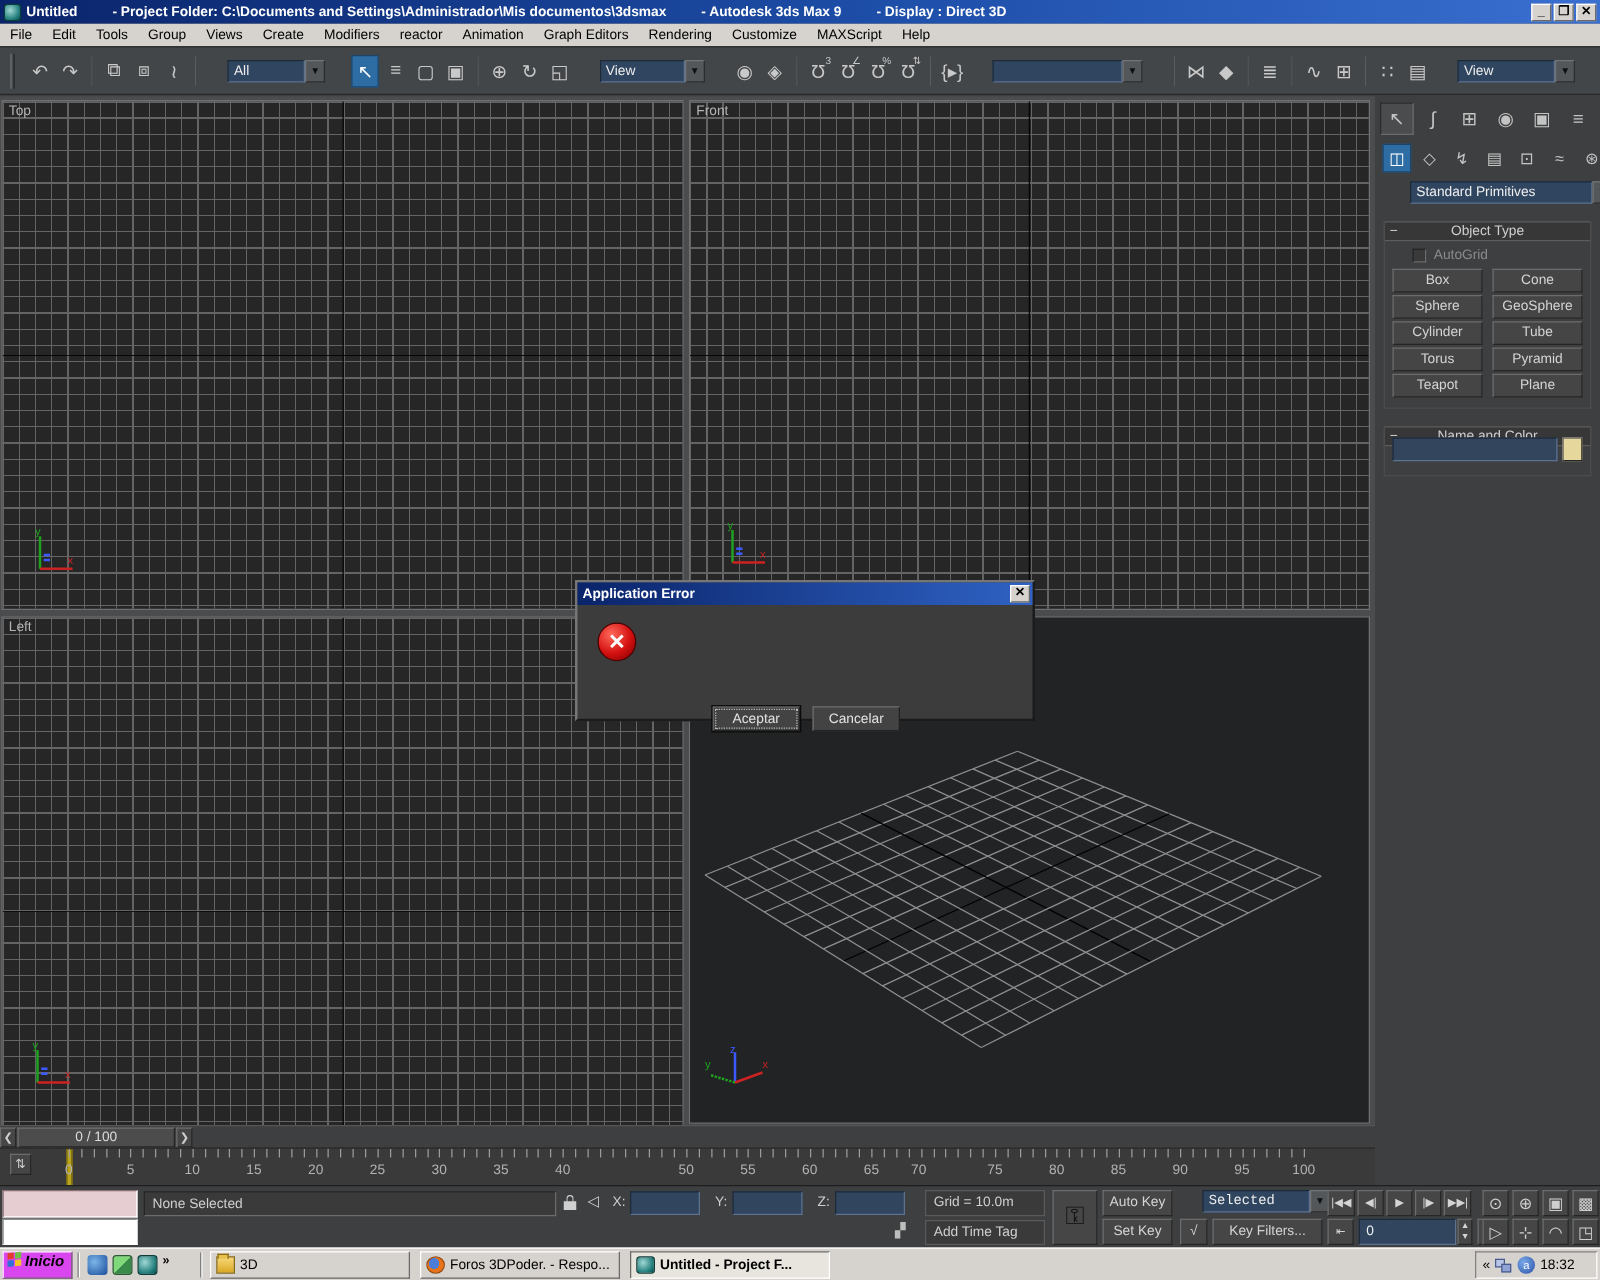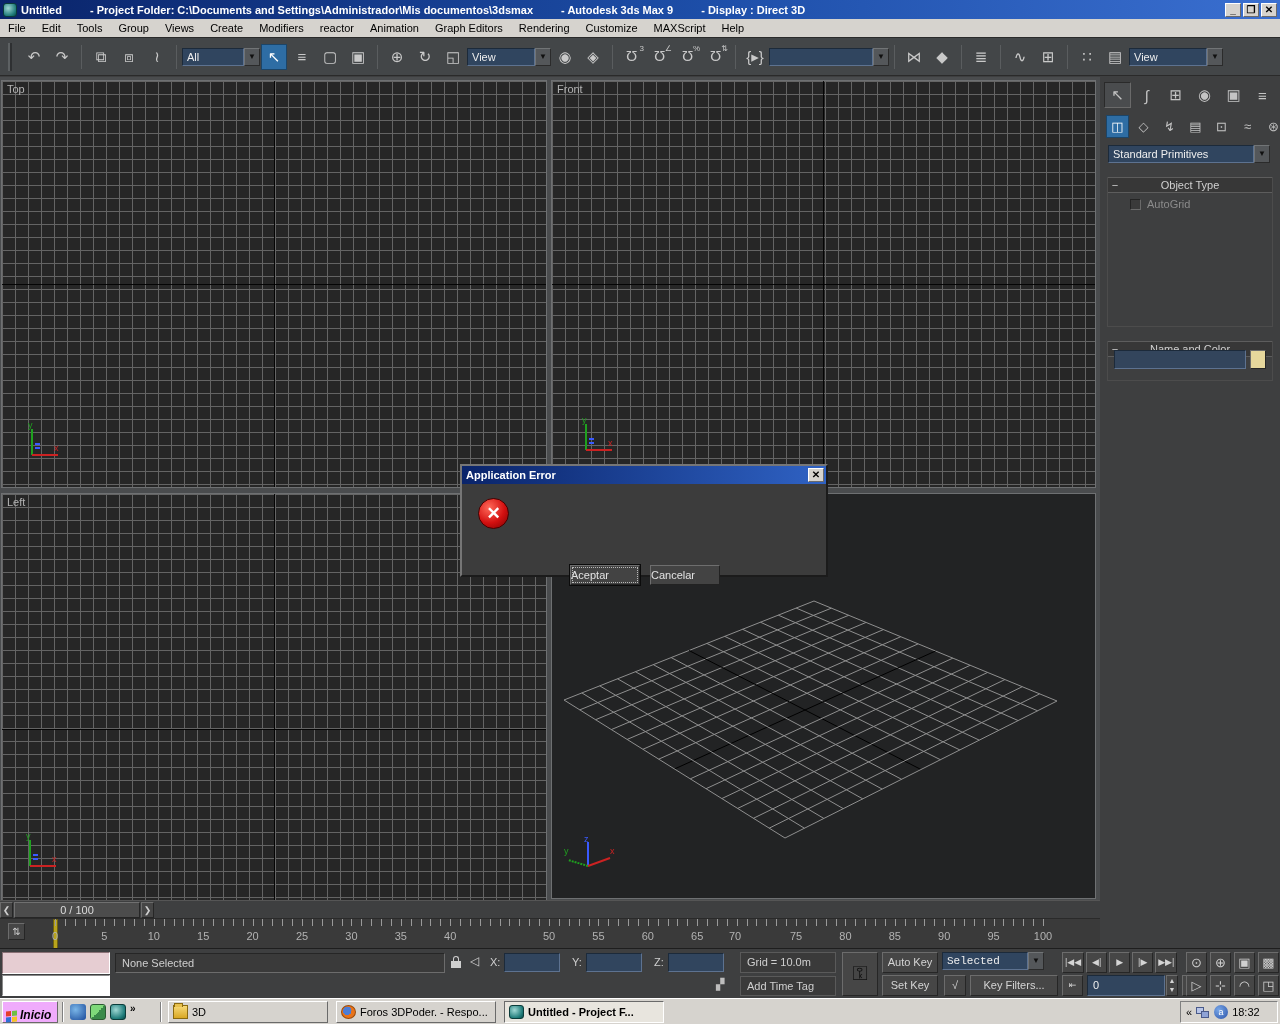--- a/index.html
+++ b/index.html
@@ -29,21 +29,21 @@
     background:#434648; border-top:1px solid #2a2a2a; border-bottom:1px solid #2a2a2a;
     display:flex; align-items:center; padding-left:8px; overflow:hidden; }
   #toolbar .grip { width:3px; height:28px; border-left:2px solid #5d6163;
     border-right:2px solid #2e3032; margin-right:8px; }
   .tbtn { width:26px; height:26px; display:flex; align-items:center; justify-content:center;
     color:#c9c9c9; font-size:15px; margin:0 1px; position:relative; }
   .tbtn.active { background:#2e6da4; color:#fff; border:1px solid #1c4568; }
   .tbtn .flip { display:inline-block; transform:rotate(180deg); }
   .tbtn .badge { position:absolute; top:0; right:1px; font-size:8px; color:#c9c9c9; }
   .tsep { width:1px; height:24px; background:#2a2a2a; border-right:1px solid #5a5d5f; margin:0 5px; }
-  .tdrop { height:18px; display:flex; margin:0 0; }
+  .tdrop { height:18px; display:flex; margin:0 20px; }
   .tdrop .field { background:#30455f; color:#eee; border:1px solid;
     border-color:#1c2a3a #5d7290 #5d7290 #1c2a3a; padding:2px 4px; overflow:hidden; white-space:nowrap; }
   .tdrop .arrow { width:16px; background:#54575a; color:#101010; border:1px solid;
     border-color:#717476 #2b2b2b #2b2b2b #717476; font-size:8px; line-height:15px; text-align:center; }
 
   
   #workspace { position:absolute; left:0; top:77px; width:1100px; height:823px; background:#4a4c4e; }
   .viewport { position:absolute; border:1px solid #6e7072; overflow:hidden; }
   .ortho { background-color:#262626;
     background-image:
@@ -67,21 +67,21 @@
     border:1px solid; border-color:#fff #6a6a6a #6a6a6a #fff; color:#000; font-size:10px;
     line-height:12px; text-align:center; font-weight:bold; }
   #dialog-body { position:relative; height:91px; color:#dedede; }
   #err-icon { position:absolute; left:16px; top:14px; width:31px; height:31px; border-radius:50%;
     background:radial-gradient(circle at 35% 30%, #ff6a5a, #d31010 55%, #7a0000);
     border:1px solid #4a0000; display:flex; align-items:center; justify-content:center;
     color:#fff; font-weight:bold; font-size:17px; }
   #err-lines { position:absolute; left:62px; top:9px; line-height:13px; }
   .dlg-btn { position:absolute; top:81px; width:70px; height:20px; background:#434343;
     color:#e2e2e2; border:1px solid; border-color:#6e6e6e #222 #222 #6e6e6e;
-    line-height:18px; }
+    text-align:center; line-height:18px; }
   #btn-aceptar { left:108px; outline:1px solid #0b0b0b; }
   #btn-aceptar::after { content:""; position:absolute; inset:1px; border:1px dotted #b9b9b9; }
   #btn-cancelar { left:188px; }
 
   
   #cmdpanel { position:absolute; left:1100px; top:77px; width:180px; height:871px; background:#3e3f40; }
   #cp-tabs { position:absolute; left:4px; top:5px; display:flex; gap:2px; }
   .cp-tab { width:27px; height:26px; display:flex; align-items:center; justify-content:center;
     color:#c4c4c4; font-size:15px; }
   .cp-tab.active { background:#4a4c4e; border:1px solid; border-color:#2a2a2a #6a6a6a #6a6a6a #2a2a2a; }
@@ -170,22 +170,22 @@
   #frame-spin { position:absolute; left:1166px; top:26px; width:12px; height:21px; font-size:7px; line-height:9px; }
   #time-config { position:absolute; left:1182px; top:26px; width:21px; height:21px; line-height:19px; }
   #nav-row1 { position:absolute; left:1186px; top:3px; display:flex; gap:3px; }
   #nav-row2 { position:absolute; left:1186px; top:26px; display:flex; gap:3px; }
   .nav-btn { width:21px; height:21px; color:#cfcfcf; font-size:13px; display:flex;
     align-items:center; justify-content:center; }
 
   
   #taskbar { position:absolute; left:0; top:998px; width:1280px; height:26px; background:#d6d3ce;
     border-top:1px solid #fff; color:#000; }
-  #start-btn { position:absolute; left:2px; top:2px; width:56px; height:22px; background:#f0abfc;
-    border:1px solid; border-color:#fff #6a6a6a #6a6a6a #fff; display:flex; align-items:flex-end;
+  #start-btn { position:absolute; left:2px; top:2px; width:56px; height:22px; background:#d946ef;
+    border:1px solid; border-color:#fff #6a6a6a #6a6a6a #fff; display:flex; align-items:flex-start;
     font-weight:bold; font-style:italic; font-size:12px; gap:3px; padding-left:3px; }
   #winflag { width:11px; height:11px; display:grid; grid-template-columns:5px 5px; grid-auto-rows:5px; gap:1px; transform:skewY(-6deg); }
   #winflag i:nth-child(1){background:#e33e2b;} #winflag i:nth-child(2){background:#6fbf44;}
   #winflag i:nth-child(3){background:#2f6fd6;} #winflag i:nth-child(4){background:#f5c326;}
   .tb-sep { position:absolute; top:3px; width:2px; height:20px; border-left:1px solid #808080; border-right:1px solid #fff; }
   .ql-icon { position:absolute; top:5px; width:16px; height:16px; border-radius:3px; }
   #ql-chevron { position:absolute; left:130px; top:4px; font-size:10px; font-weight:bold; }
   .task-btn { position:absolute; top:2px; height:22px; width:160px; background:#d6d3ce;
     border:1px solid; border-color:#fff #6a6a6a #6a6a6a #fff; display:flex; align-items:center;
     gap:4px; padding:0 4px; white-space:nowrap; overflow:hidden; }
@@ -461,20 +461,32 @@
   </div>
   <div class="rollout" style="top:100px;">
     <span class="minus">−</span>
     <span class="rtitle">Object Type</span>
   </div>
   <div id="rollout-body-ot"></div>
   <div id="autogrid-row">
     <div id="autogrid-check"></div>
     <span id="autogrid-label">AutoGrid</span>
   </div>
+  <div id="obj-buttons">
+      <div class="objbtn">Box</div>
+      <div class="objbtn">Cone</div>
+      <div class="objbtn">Sphere</div>
+      <div class="objbtn">GeoSphere</div>
+      <div class="objbtn">Cylinder</div>
+      <div class="objbtn">Tube</div>
+      <div class="objbtn">Torus</div>
+      <div class="objbtn">Pyramid</div>
+      <div class="objbtn">Teapot</div>
+      <div class="objbtn">Plane</div>
+    </div>
   <div class="rollout" style="top:264px;">
     <span class="minus">−</span>
     <span class="rtitle">Name and Color</span>
   </div>
   <div id="rollout-body-nc"></div>
   <div id="name-field"></div>
   <div id="color-swatch" style="background: rgb(230, 215, 156);"></div>
 </div>
 
 <div id="timeslider">

